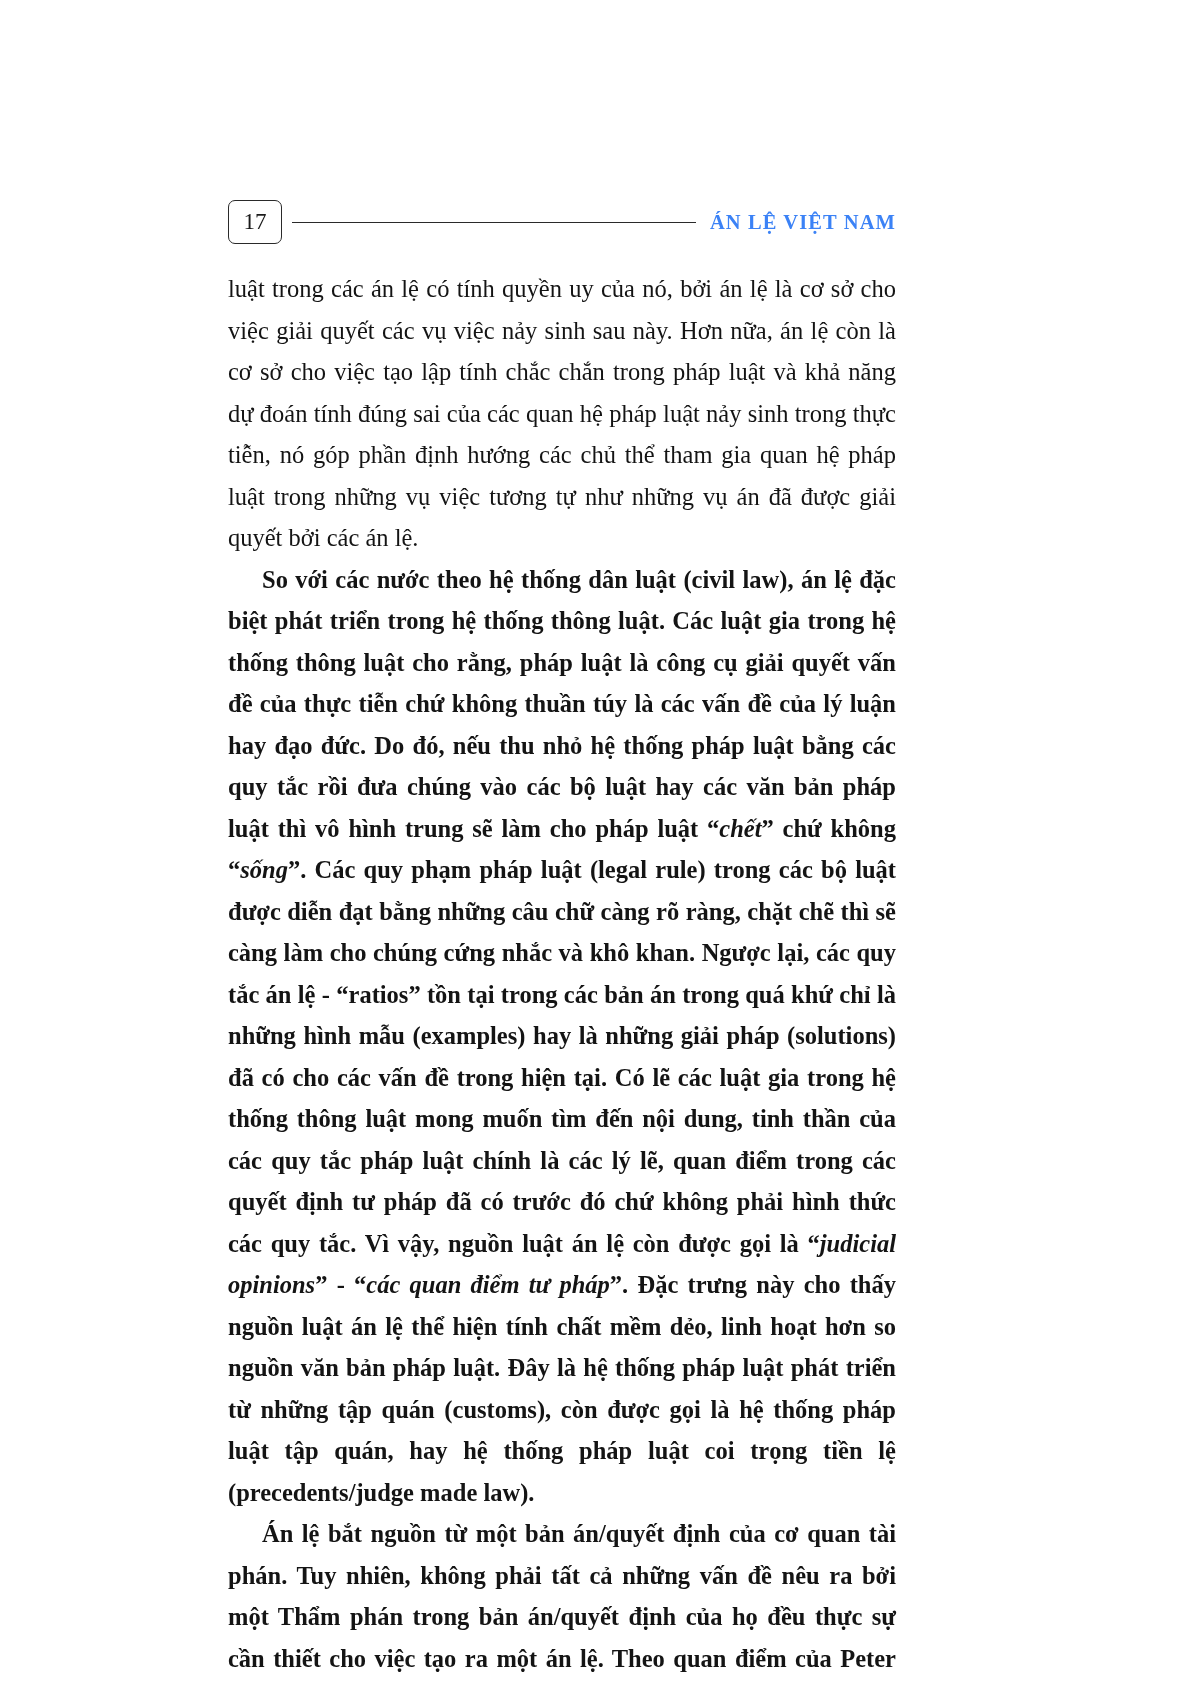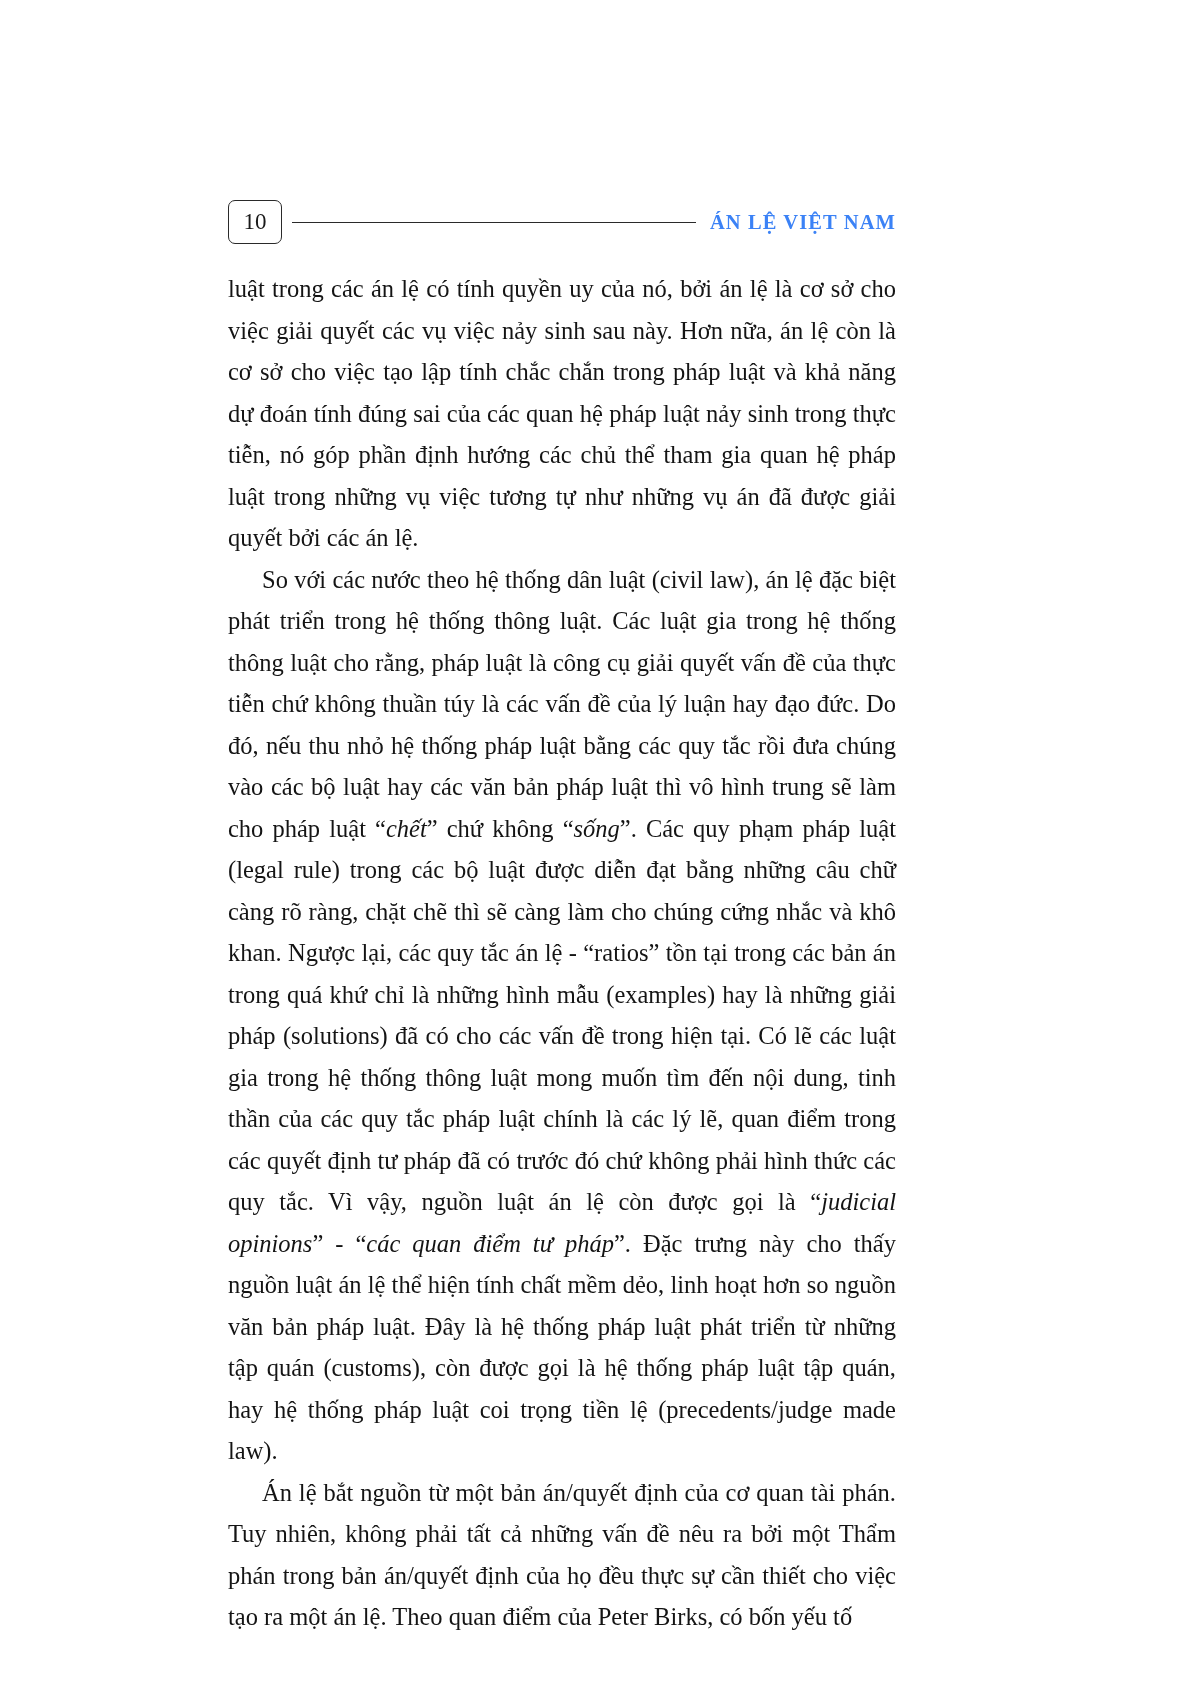--- a/index.html
+++ b/index.html
@@ -65,32 +65,33 @@
     text-align: justify;
     text-justify: inter-word;
     color: #141414;
   }
   .body-text p {
     margin: 0;
     text-indent: 0;
   }
   .body-text p.indent {
     text-indent: 34px;
+    font-weight: bold;
   }
   .it {
     font-style: italic;
   }
 </style>
 </head>
 <body>
 
 <div class="page">
 
   <div class="header">
-    <div class="page-number-box">10</div>
+    <div class="page-number-box">17</div>
     <div class="header-rule"></div>
     <div class="header-title">ÁN LỆ VIỆT NAM</div>
   </div>
 
   <div class="body-text" id="body-text">
       <p><span>luật trong các án lệ có tính quyền uy của nó, bởi án lệ là cơ sở cho việc giải quyết các vụ việc nảy sinh sau này. Hơn nữa, án lệ còn là cơ sở cho việc tạo lập tính chắc chắn trong pháp luật và khả năng dự đoán tính đúng sai của các quan hệ pháp luật nảy sinh trong thực tiễn, nó góp phần định hướng các chủ thể tham gia quan hệ pháp luật trong những vụ việc tương tự như những vụ án đã được giải quyết bởi các án lệ.</span></p>
       <p class="indent"><span>So với các nước theo hệ thống dân luật (civil law), án lệ đặc biệt phát triển trong hệ thống thông luật. Các luật gia trong hệ thống thông luật cho rằng, pháp luật là công cụ giải quyết vấn đề của thực tiễn chứ không thuần túy là các vấn đề của lý luận hay đạo đức. Do đó, nếu thu nhỏ hệ thống pháp luật bằng các quy tắc rồi đưa chúng vào các bộ luật hay các văn bản pháp luật thì vô hình trung sẽ làm cho pháp luật “</span><span class="it">chết</span><span>” chứ không “</span><span class="it">sống</span><span>”. Các quy phạm pháp luật (legal rule) trong các bộ luật được diễn đạt bằng những câu chữ càng rõ ràng, chặt chẽ thì sẽ càng làm cho chúng cứng nhắc và khô khan. Ngược lại, các quy tắc án lệ - “ratios” tồn tại trong các bản án trong quá khứ chỉ là những hình mẫu (examples) hay là những giải pháp (solutions) đã có cho các vấn đề trong hiện tại. Có lẽ các luật gia trong hệ thống thông luật mong muốn tìm đến nội dung, tinh thần của các quy tắc pháp luật chính là các lý lẽ, quan điểm trong các quyết định tư pháp đã có trước đó chứ không phải hình thức các quy tắc. Vì vậy, nguồn luật án lệ còn được gọi là “</span><span class="it">judicial opinions</span><span>” - “</span><span class="it">các quan điểm tư pháp</span><span>”. Đặc trưng này cho thấy nguồn luật án lệ thể hiện tính chất mềm dẻo, linh hoạt hơn so nguồn văn bản pháp luật. Đây là hệ thống pháp luật phát triển từ những tập quán (customs), còn được gọi là hệ thống pháp luật tập quán, hay hệ thống pháp luật coi trọng tiền lệ (precedents/judge made law).</span></p>
       <p class="indent"><span>Án lệ bắt nguồn từ một bản án/quyết định của cơ quan tài phán. Tuy nhiên, không phải tất cả những vấn đề nêu ra bởi một Thẩm phán trong bản án/quyết định của họ đều thực sự cần thiết cho việc tạo ra một án lệ. Theo quan điểm của Peter Birks, có bốn yếu tố</span></p>
     </div>
 

